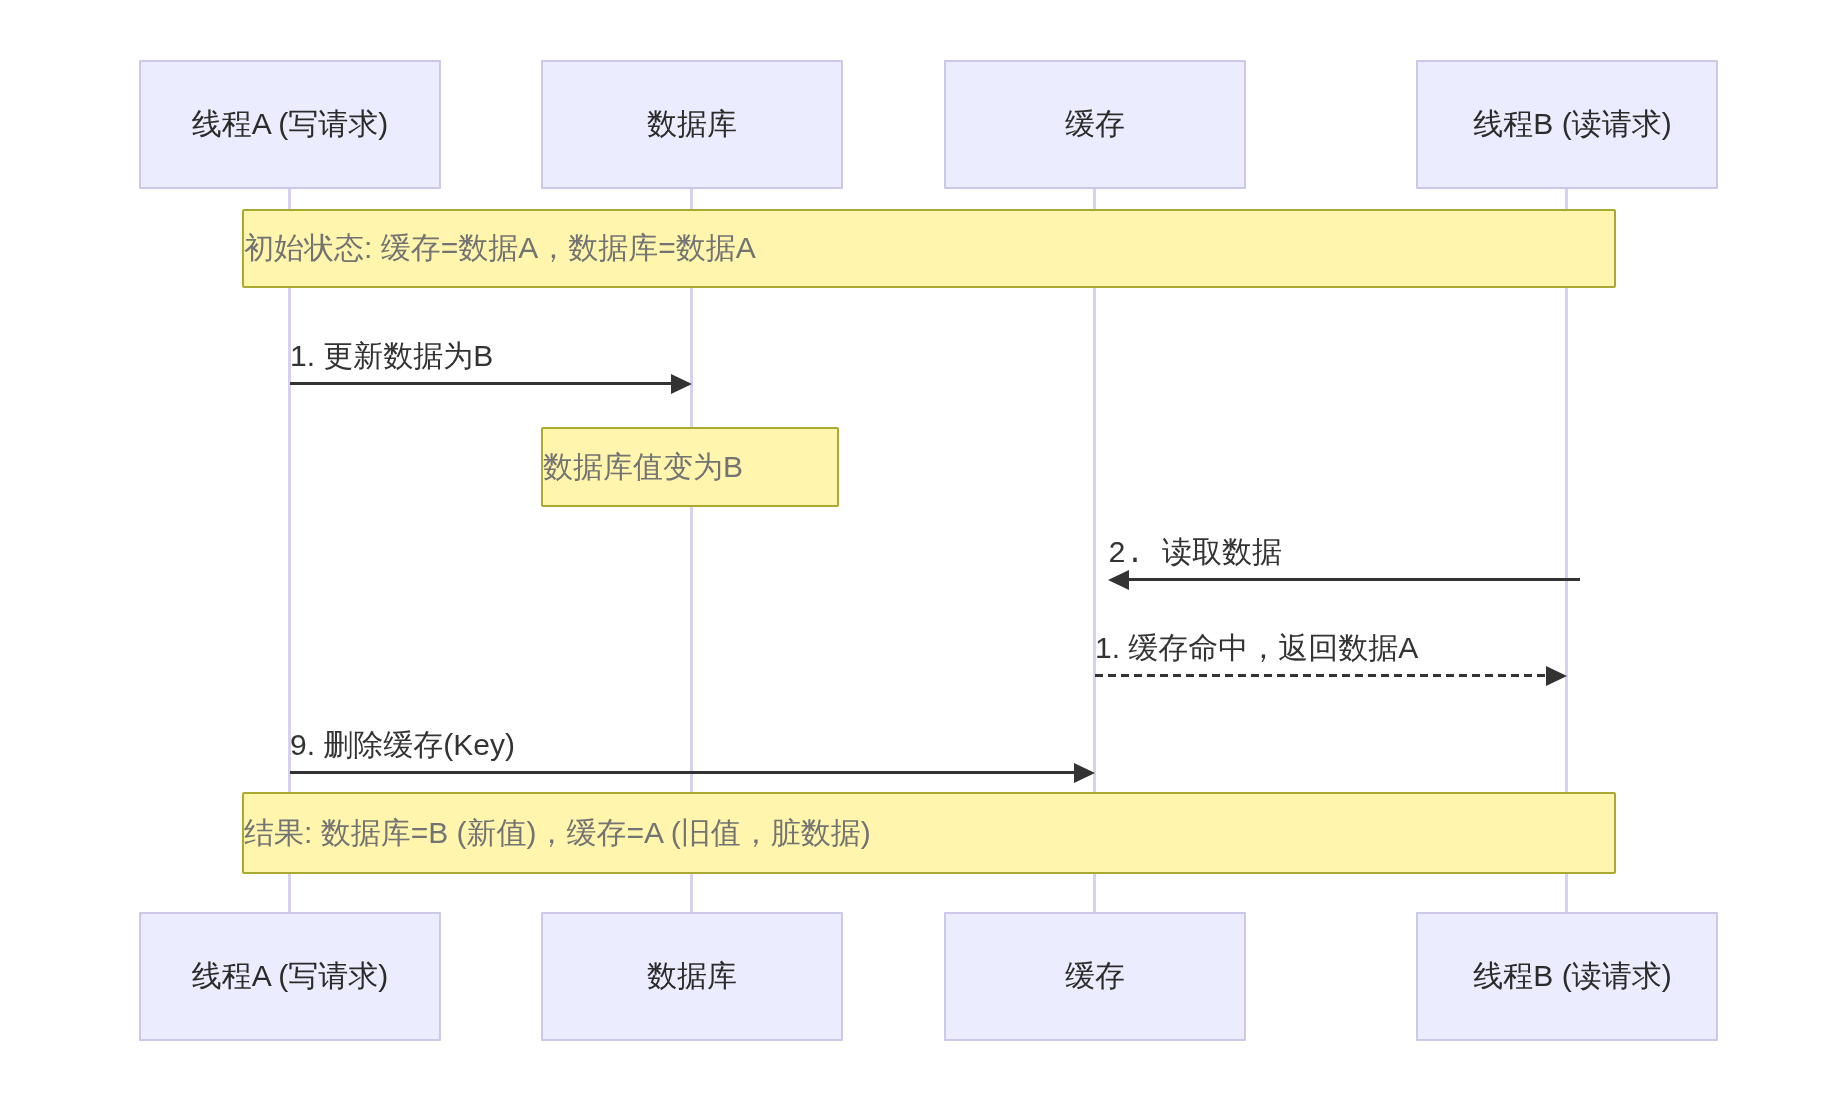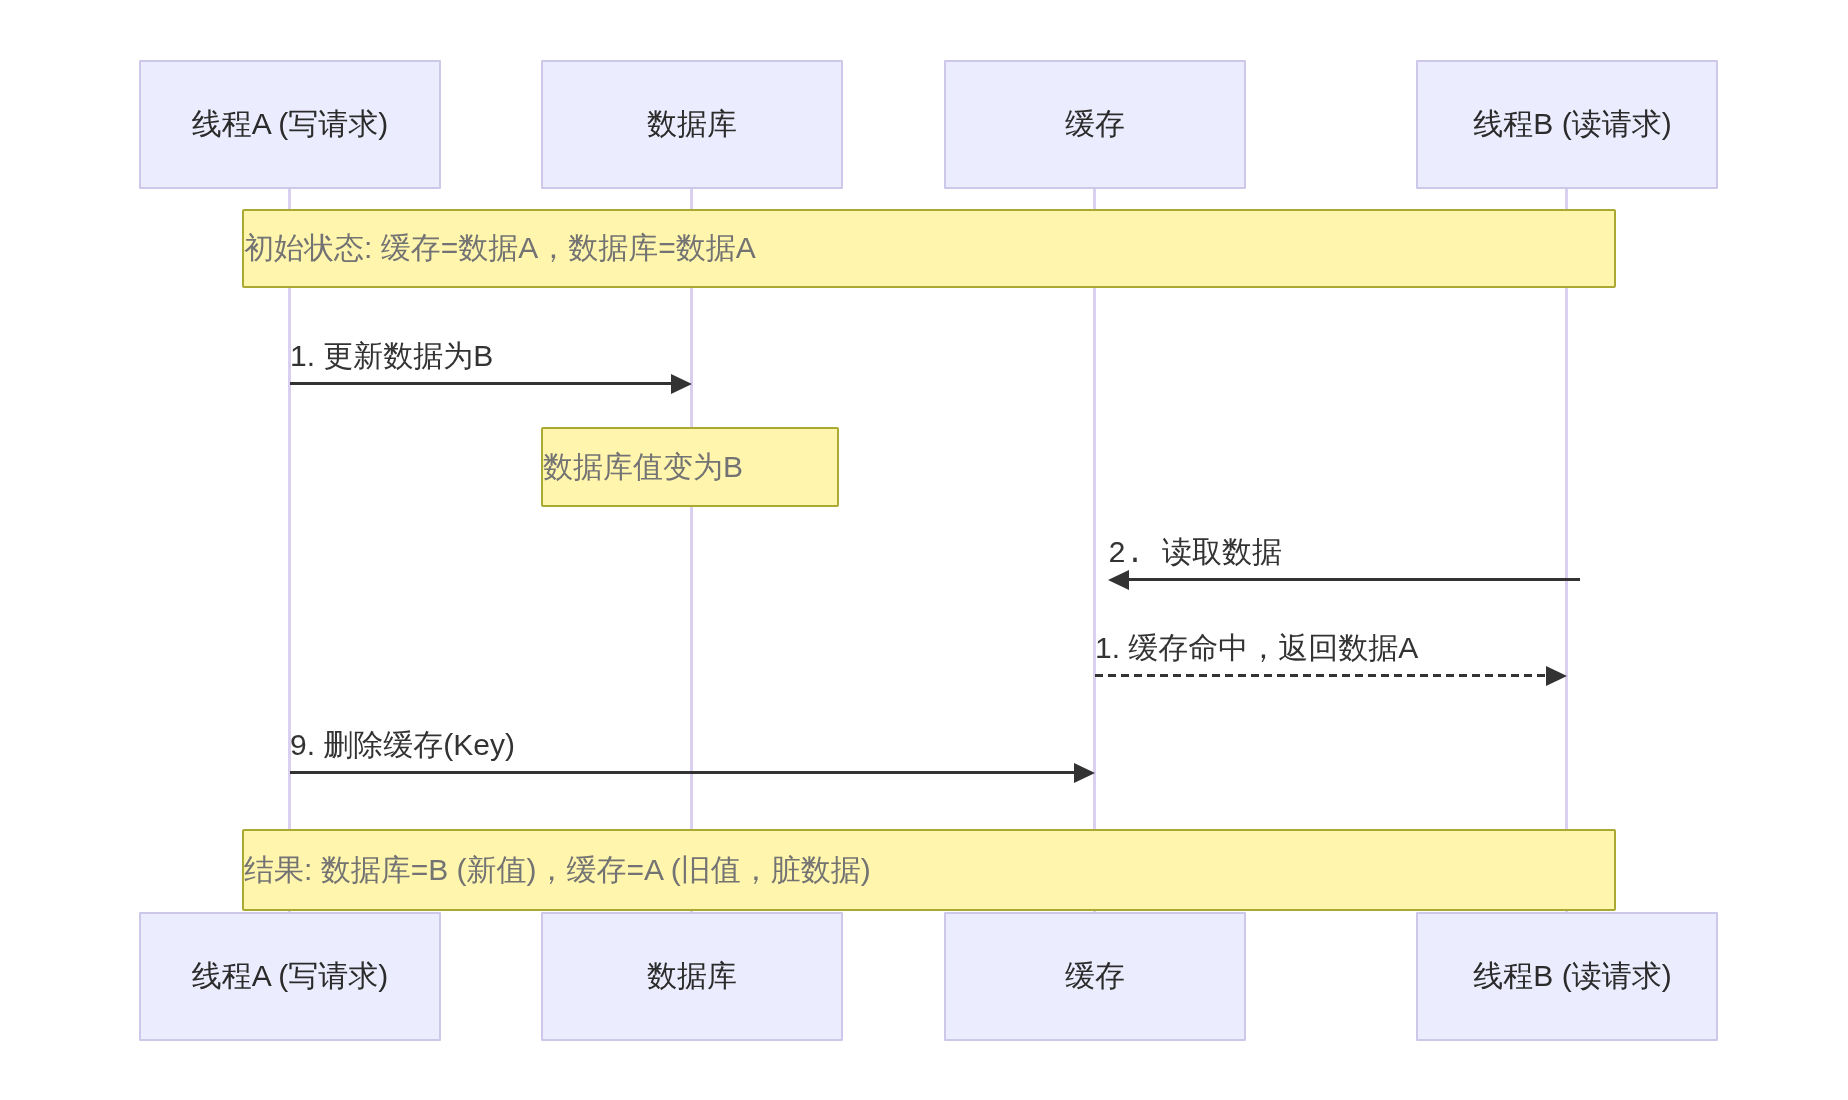--- a/index.html
+++ b/index.html
@@ -61,21 +61,21 @@
     display: flex;
     align-items: center;
     justify-content: flex-start;
     font-size: 30px;
     color: #737373;
     z-index: 2;
     white-space: nowrap;
   }
   .note.initial { left: 242px; top: 209px; width: 1374px; height: 79px; }
   .note.dbnote  { left: 541px; top: 403px; width: 298px;  height: 80px; margin-top: 24px; }
-  .note.result  { left: 242px; top: 792px; width: 1374px; height: 82px; margin-top: 37px; }
+  .note.result  { left: 242px; top: 792px; width: 1374px; height: 82px; }
   
   .msg {
     position: absolute;
     height: 62px;
     z-index: 3;
   }
   .msg.m1 { left: 290px;  top: 336px; width: 402px; }
   .msg.m2 { left: 1108px; top: 532px; width: 472px; font-family: Liberation Mono, monospace; }
   .msg.m3 { left: 1095px; top: 628px; width: 472px; }
   .msg.m4 { left: 290px;  top: 725px; width: 805px; }

